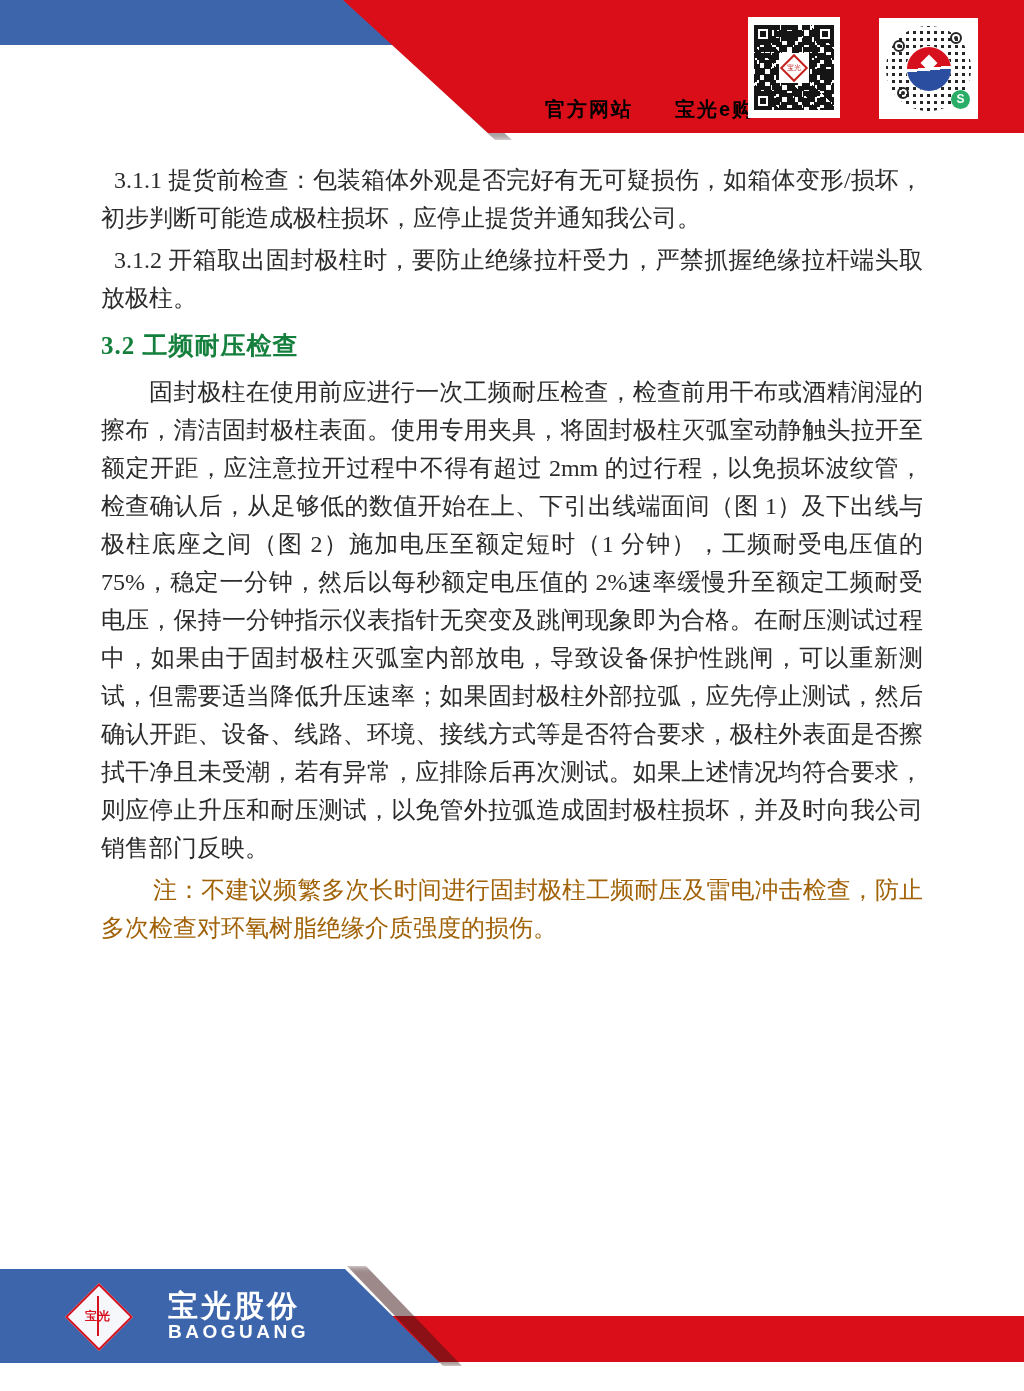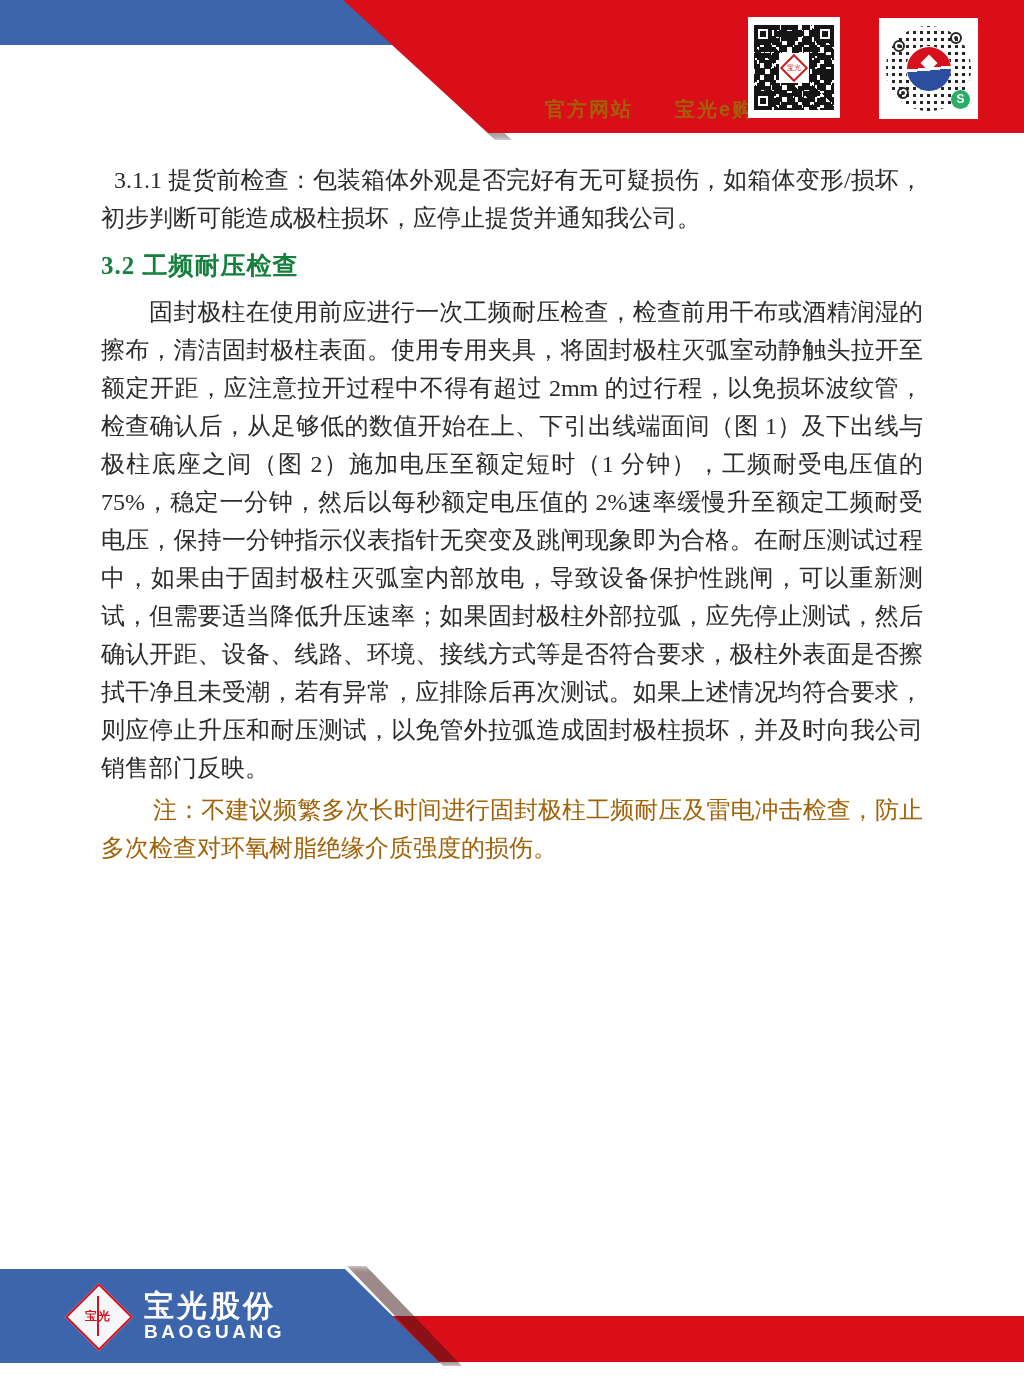--- a/index.html
+++ b/index.html
@@ -6,21 +6,21 @@
   .page{position:relative;width:1024px;height:1391px;background:#ffffff;overflow:hidden;
         font-family:"Liberation Serif","DejaVu Serif",serif;}
 
   
   .hdr-red{position:absolute;top:0;left:0;width:1024px;height:133px;background:#da0e18;
            clip-path:polygon(343px 0,1024px 0,1024px 133px,488px 133px);z-index:3;}
   .hdr-shadow{position:absolute;top:0;left:0;width:1024px;height:140px;background:rgba(60,40,40,.45);
            clip-path:polygon(345px 0,362px 0,512px 140px,495px 140px);filter:blur(3px);z-index:2;}
   .hdr-blue{position:absolute;top:0;left:0;width:400px;height:45px;background:#3d65ac;
            clip-path:polygon(0 0,352px 0,398px 45px,0 45px);z-index:1;}
-  .hdr-links{position:absolute;top:96px;left:545px;z-index:4;color:#a16207;
+  .hdr-links{position:absolute;top:96px;left:545px;z-index:4;color:#000000;
            font-family:"Liberation Sans","DejaVu Sans",sans-serif;font-size:20px;font-weight:bold;
            letter-spacing:2px;display:flex;gap:42px;white-space:nowrap;}
 
   
   .qr1{position:absolute;top:17px;left:748px;width:92px;height:101px;background:#ffffff;z-index:4;}
   .qr1-pattern{position:absolute;left:6px;top:8px;right:6px;bottom:8px;
       background:
         repeating-conic-gradient(#151515 0 25%,transparent 0 50%) 0 0/11px 11px,
         repeating-conic-gradient(#151515 0 25%,transparent 0 50%) 3px 5px/15px 15px,
         repeating-conic-gradient(transparent 0 25%,#151515 0 37%,transparent 0 50%) 1px 2px/19px 19px,
@@ -66,21 +66,21 @@
       clip-path:polygon(347px 0,366px 0,462px 100px,443px 100px);filter:blur(3px);z-index:2;}
   .ftr-blue{position:absolute;top:1269px;left:0;width:450px;height:94px;background:#3d65ac;
       clip-path:polygon(0 0,345px 0,440px 94px,0 94px);z-index:3;}
   .ftr-logo{position:absolute;top:1284px;left:66px;z-index:4;display:flex;align-items:center;gap:14px;}
   .logo-diamond{width:64px;height:64px;position:relative;flex:0 0 auto;}
   .logo-diamond .dshape{position:absolute;top:9px;left:9px;width:44px;height:44px;border:2px solid #d6101c;
       transform:rotate(45deg);background:rgba(255,255,255,.95);}
   .logo-diamond .dtext{position:absolute;inset:0;display:flex;align-items:center;justify-content:center;
       color:#d6101c;font-size:12px;font-weight:bold;letter-spacing:1px;}
   .logo-diamond .dline{position:absolute;left:50%;top:12px;bottom:12px;width:2px;margin-left:-1px;background:#d6101c;}
-  .logo-text{color:#ffffff;font-family:"Liberation Sans","DejaVu Sans",sans-serif;line-height:1.05;}
+  .logo-text{color:#ffffff;font-family:"Liberation Sans","DejaVu Sans",sans-serif;line-height:1.05;margin-left:24px;}
   .logo-cn{font-size:30px;font-weight:bold;letter-spacing:3px;}
   .logo-en{font-size:19px;font-weight:bold;letter-spacing:3.5px;}
 </style>
 </head>
 <body>
 
 <div class="page">
 
   <div class="hdr-blue"></div>
   <div class="hdr-shadow"></div>
@@ -109,20 +109,21 @@
     <div class="eye e-tr"></div>
     <div class="eye e-bl"></div>
     <div class="qr2-logo">
       <div class="mini-diamond"></div>
     </div>
     <div class="wx-badge">S</div>
   </div>
 
   <div class="content">
     <p class="p-num">3.1.1 提货前检查：包装箱体外观是否完好有无可疑损伤，如箱体变形/损坏，初步判断可能造成极柱损坏，应停止提货并通知我公司。</p>
+    <p class="p-num">3.1.2 开箱取出固封极柱时，要防止绝缘拉杆受力，严禁抓握绝缘拉杆端头取放极柱。</p>
     <h2 class="sec">3.2 工频耐压检查</h2>
     <p class="p-body">固封极柱在使用前应进行一次工频耐压检查，检查前用干布或酒精润湿的擦布，清洁固封极柱表面。使用专用夹具，将固封极柱灭弧室动静触头拉开至额定开距，应注意拉开过程中不得有超过 2mm 的过行程，以免损坏波纹管，检查确认后，从足够低的数值开始在上、下引出线端面间（图 1）及下出线与极柱底座之间（图 2）施加电压至额定短时（1 分钟），工频耐受电压值的 75%，稳定一分钟，然后以每秒额定电压值的 2%速率缓慢升至额定工频耐受电压，保持一分钟指示仪表指针无突变及跳闸现象即为合格。在耐压测试过程中，如果由于固封极柱灭弧室内部放电，导致设备保护性跳闸，可以重新测试，但需要适当降低升压速率；如果固封极柱外部拉弧，应先停止测试，然后确认开距、设备、线路、环境、接线方式等是否符合要求，极柱外表面是否擦拭干净且未受潮，若有异常，应排除后再次测试。如果上述情况均符合要求，则应停止升压和耐压测试，以免管外拉弧造成固封极柱损坏，并及时向我公司销售部门反映。</p>
     <p class="note">注：不建议频繁多次长时间进行固封极柱工频耐压及雷电冲击检查，防止多次检查对环氧树脂绝缘介质强度的损伤。</p>
   </div>
 
   <div class="ftr-red"></div>
   <div class="ftr-shadow"></div>
   <div class="ftr-blue"></div>
 
   <div class="ftr-logo">

